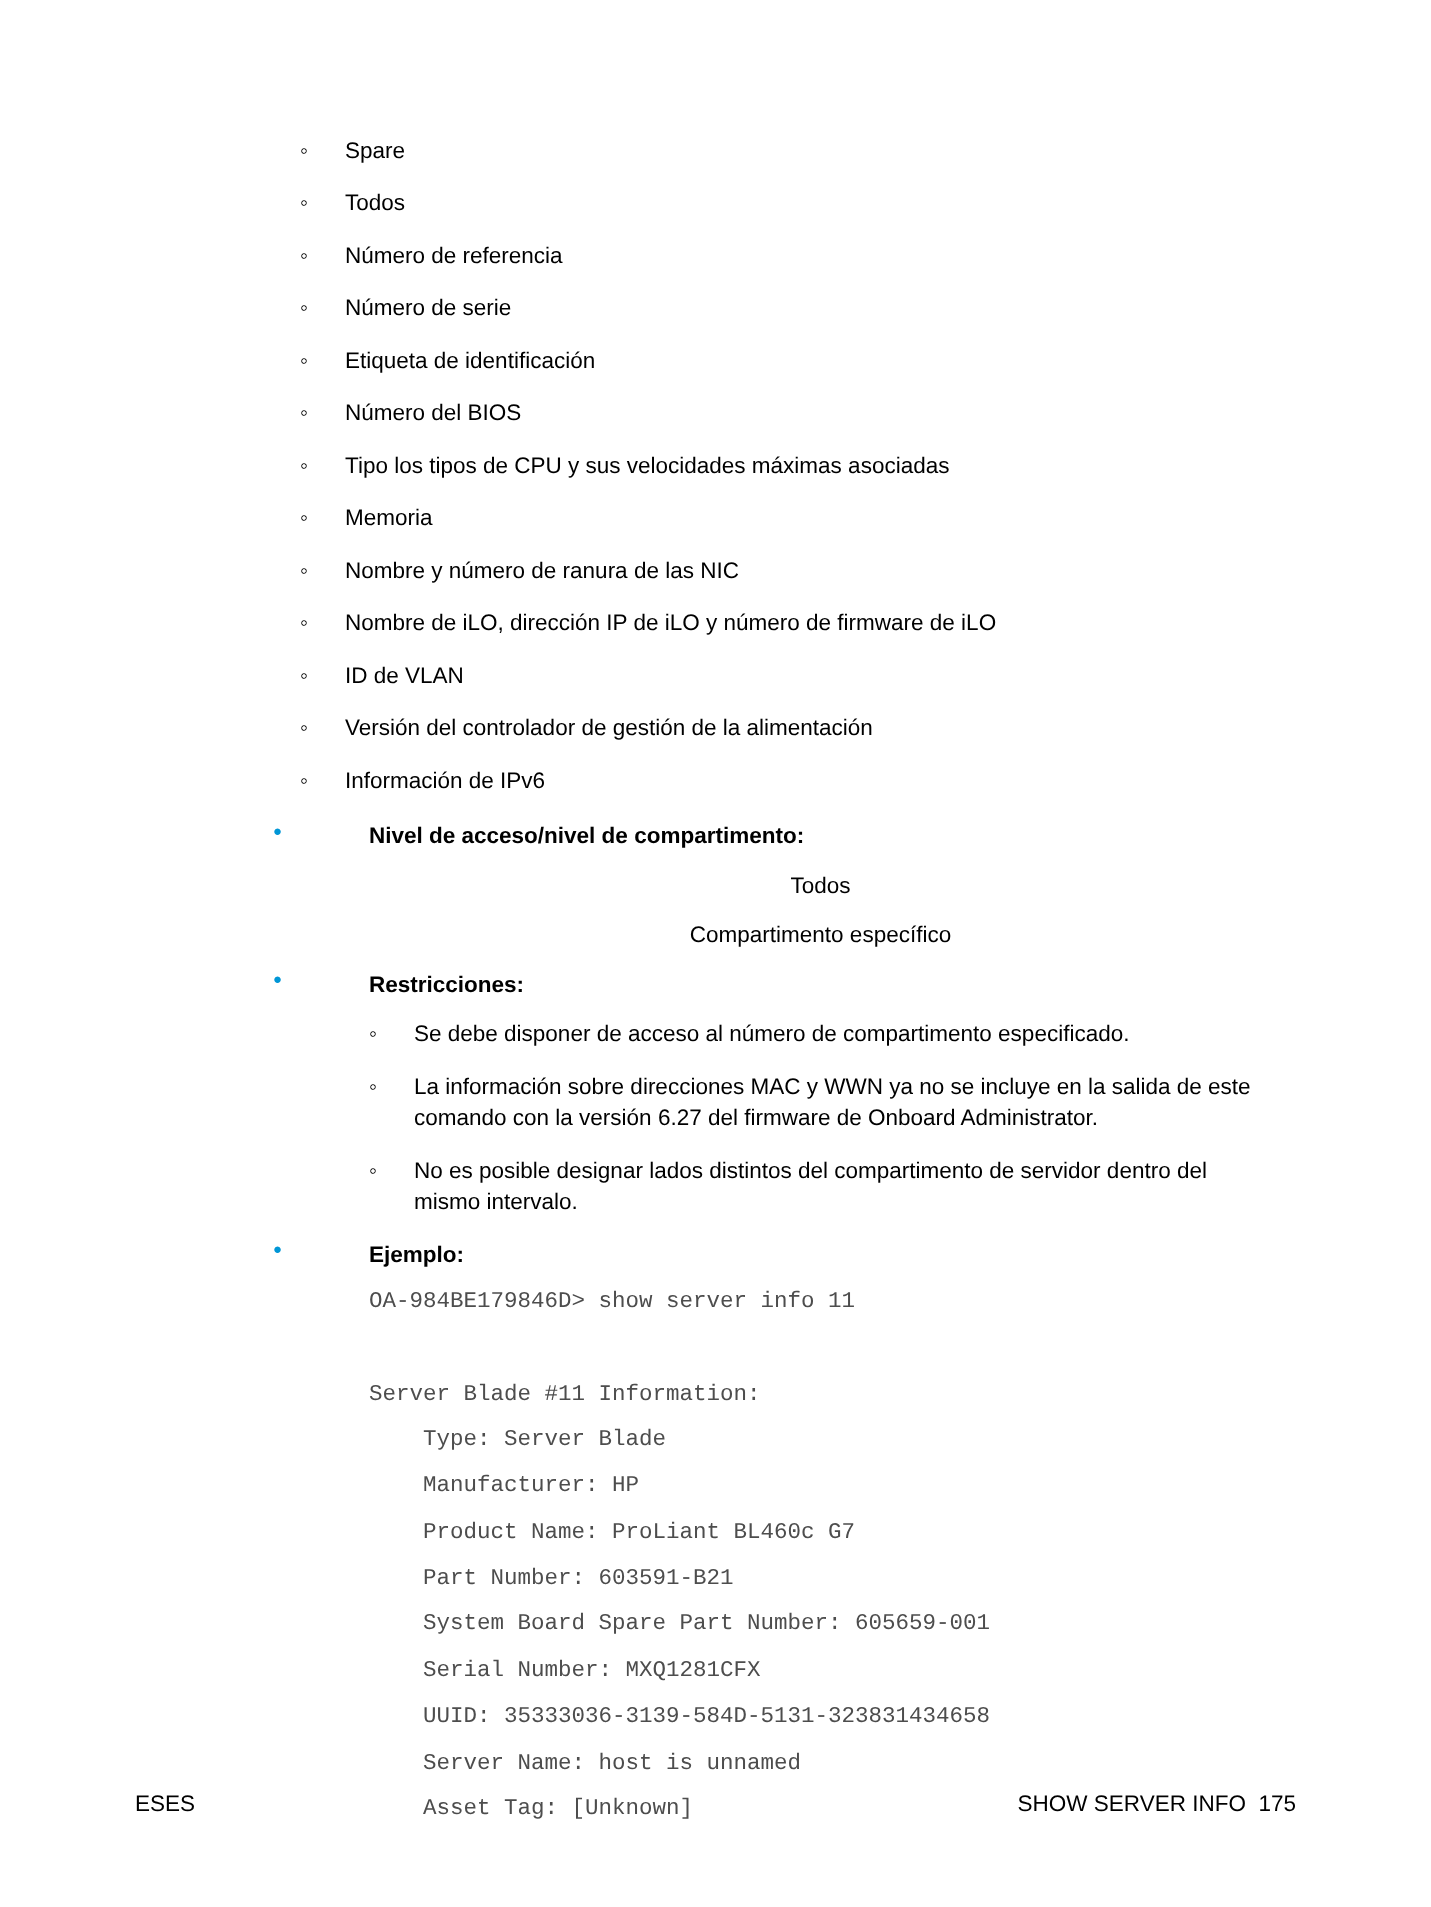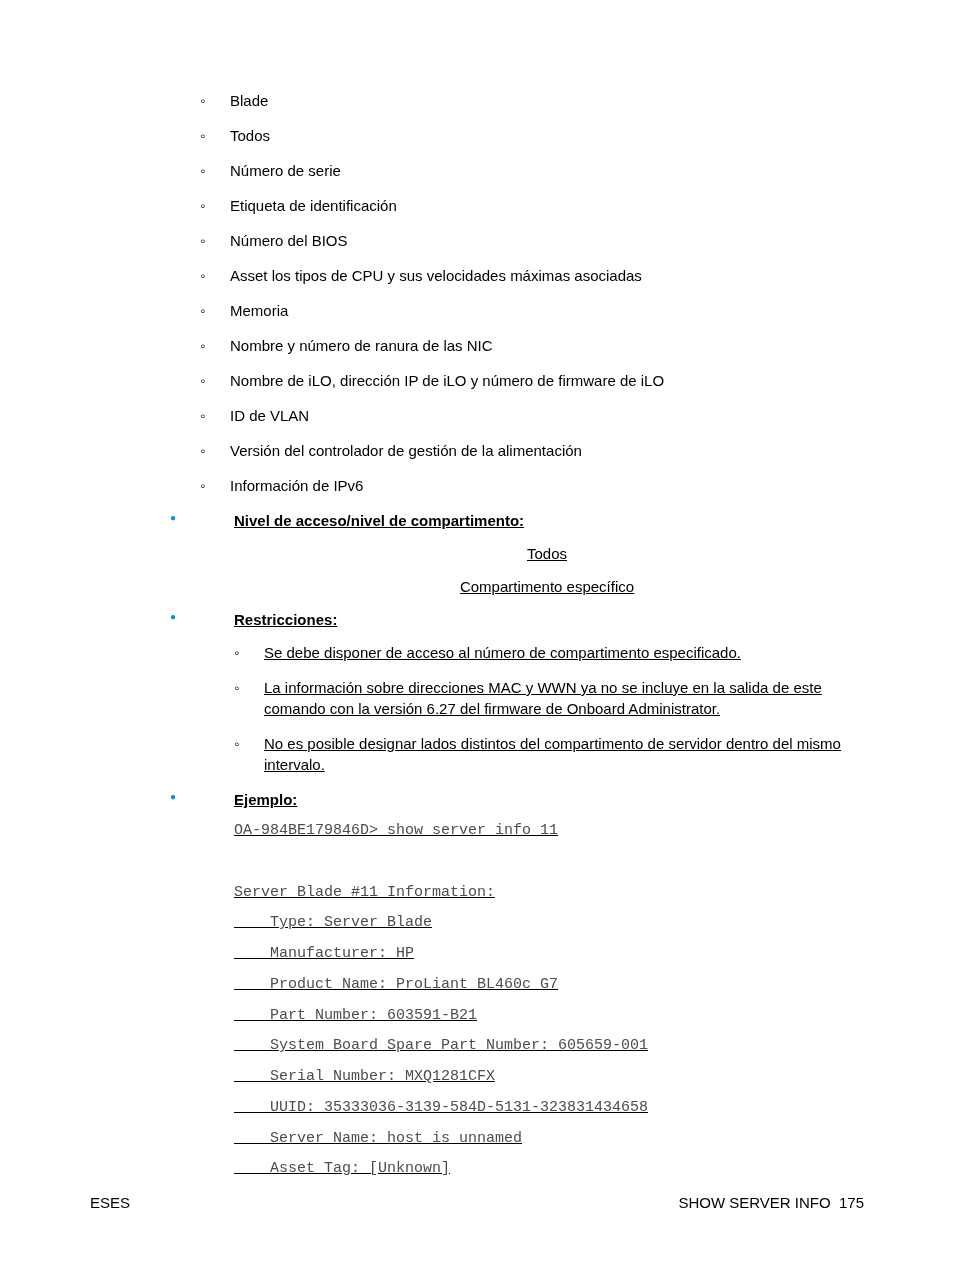--- a/index.html
+++ b/index.html
@@ -35,22 +35,21 @@
     content: "◦";
     position: absolute;
     left: 0;
     top: 0;
     color: #000;
     font-size: 15px;
   }
   ul.blue {
     list-style: none;
     padding-left: 76px;
-    margin: 4px;
-    text-decoration: underline;
+    margin: 16px;
   }
   ul.blue > li {
     position: relative;
     padding-left: 64px;
     margin-bottom: 12px;
   }
   ul.blue > li::before {
     content: "●";
     position: absolute;
     left: 0;
@@ -88,26 +87,27 @@
     text-align: center;
   }
 </style>
 </head>
 <body>
 
 <div class="page">
   <div class="content">
 
     <ul class="hollow">
-      <li><span>Blade</span></li>
+      <li><span>Spare</span></li>
       <li><span>Todos</span></li>
+      <li><span>Número de referencia</span></li>
       <li><span>Número de serie</span></li>
       <li><span>Etiqueta de identificación</span></li>
       <li><span>Número del BIOS</span></li>
-      <li><span>Asset los tipos de CPU y sus velocidades máximas asociadas</span></li>
+      <li><span>Tipo los tipos de CPU y sus velocidades máximas asociadas</span></li>
       <li><span>Memoria</span></li>
       <li><span>Nombre y número de ranura de las NIC</span></li>
       <li><span>Nombre de iLO, dirección IP de iLO y número de firmware de iLO</span></li>
       <li><span>ID de VLAN</span></li>
       <li><span>Versión del controlador de gestión de la alimentación</span></li>
       <li><span>Información de IPv6</span></li>
     </ul>
 
     <ul class="blue">
 

